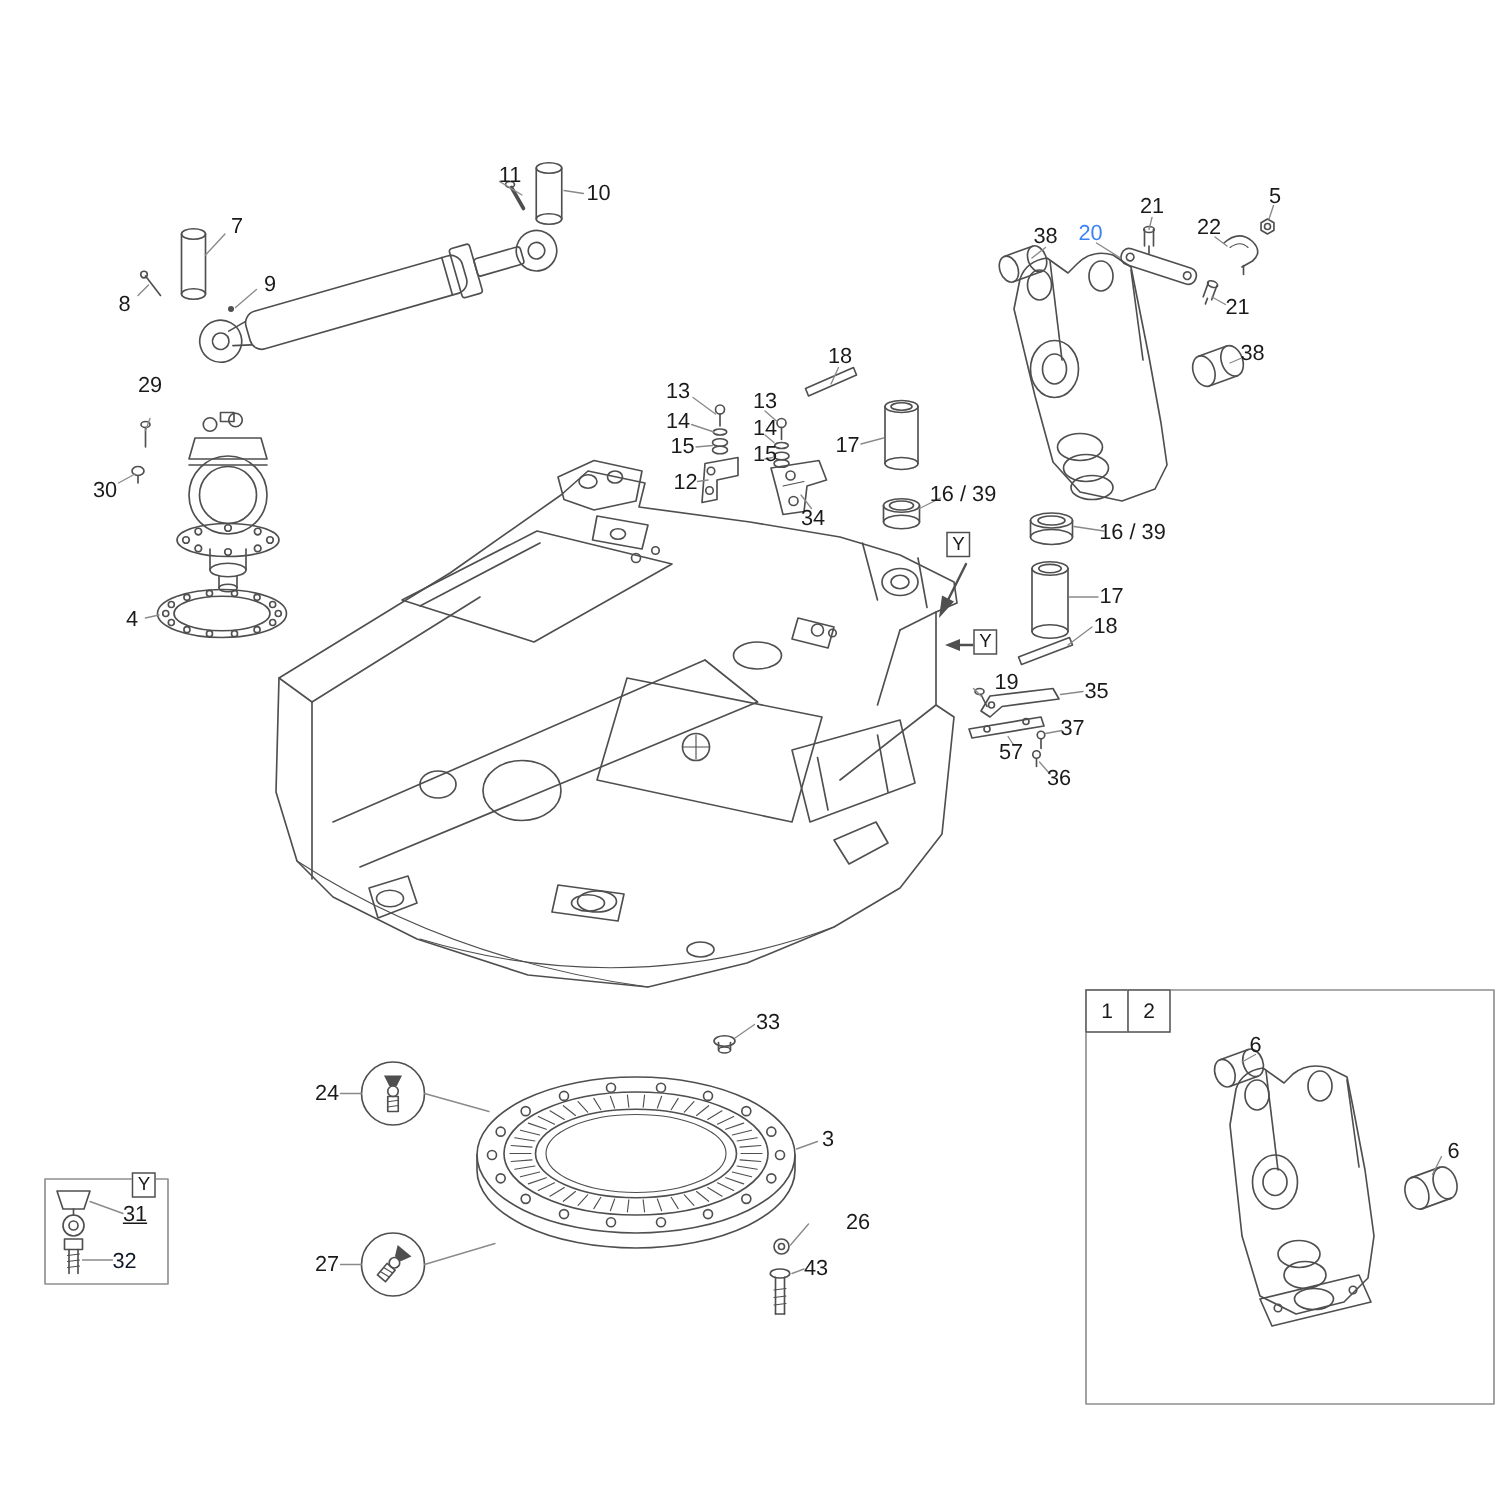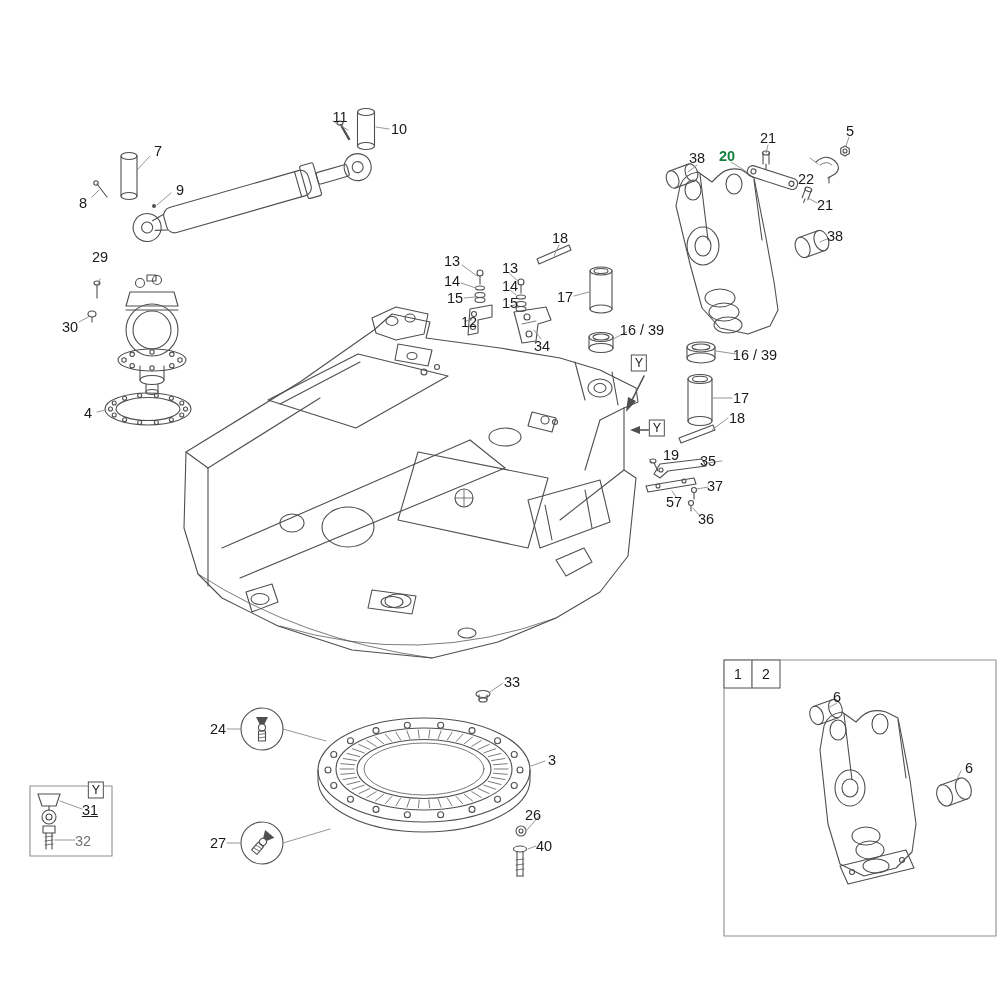--- a/index.html
+++ b/index.html
@@ -524,50 +524,50 @@
       <div class="callout" style="left: 180px; top: 190px; color: rgb(26, 26, 26);">9</div>
       <div class="callout" style="left: 100px; top: 257px; color: rgb(26, 26, 26);">29</div>
       <div class="callout" style="left: 70px; top: 327px; color: rgb(26, 26, 26);">30</div>
       <div class="callout" style="left: 88px; top: 413px; color: rgb(26, 26, 26);">4</div>
       <div class="callout" style="left: 452px; top: 261px; color: rgb(26, 26, 26);">13</div>
       <div class="callout" style="left: 452px; top: 281px; color: rgb(26, 26, 26);">14</div>
       <div class="callout" style="left: 455px; top: 298px; color: rgb(26, 26, 26);">15</div>
       <div class="callout" style="left: 510px; top: 268px; color: rgb(26, 26, 26);">13</div>
       <div class="callout" style="left: 510px; top: 286px; color: rgb(26, 26, 26);">14</div>
       <div class="callout" style="left: 510px; top: 303px; color: rgb(26, 26, 26);">15</div>
-      <div class="callout" style="left: 457px; top: 322px; color: rgb(26, 26, 26); margin-left: 12px;">12</div>
+      <div class="callout" style="left: 457px; top: 322px; color: rgb(26, 26, 26);">12</div>
       <div class="callout" style="left: 542px; top: 346px; color: rgb(26, 26, 26); text-align: right;">34</div>
       <div class="callout" style="left: 560px; top: 238px; color: rgb(26, 26, 26);">18</div>
       <div class="callout" style="left: 565px; top: 297px; color: rgb(26, 26, 26);">17</div>
       <div class="callout" style="left: 642px; top: 330px; color: rgb(26, 26, 26);">16 / 39</div>
       <div class="callout" style="left: 697px; top: 158px; color: rgb(26, 26, 26);">38</div>
-      <div class="callout" style="left: 727px; top: 156px; color: #15803d; font-weight: bold;">20</div>
+      <div class="callout" style="left: 727px; top: 156px; color: #3b82f6;">20</div>
       <div class="callout" style="left: 768px; top: 138px; color: rgb(26, 26, 26);">21</div>
-      <div class="callout" style="left: 806px; top: 152px; color: rgb(26, 26, 26); margin-top: 27px;">22</div>
+      <div class="callout" style="left: 806px; top: 152px; color: rgb(26, 26, 26);">22</div>
       <div class="callout" style="left: 850px; top: 131px; color: rgb(26, 26, 26);">5</div>
       <div class="callout" style="left: 825px; top: 205px; color: rgb(26, 26, 26);">21</div>
       <div class="callout" style="left: 835px; top: 236px; color: rgb(26, 26, 26);">38</div>
       <div class="callout" style="left: 755px; top: 355px; color: rgb(26, 26, 26);">16 / 39</div>
       <div class="callout" style="left: 741px; top: 398px; color: rgb(26, 26, 26);">17</div>
       <div class="callout" style="left: 737px; top: 418px; color: rgb(26, 26, 26);">18</div>
       <div class="callout boxed" style="left: 639px; top: 363px; color: rgb(26, 26, 26);">Y</div>
       <div class="callout boxed" style="left: 657px; top: 428px; color: rgb(26, 26, 26);">Y</div>
       <div class="callout" style="left: 671px; top: 455px; color: rgb(26, 26, 26);">19</div>
-      <div class="callout" style="left: 708px; top: 461px; color: rgb(26, 26, 26);">35</div>
+      <div class="callout" style="left: 731px; top: 461px; color: rgb(26, 26, 26);">35</div>
       <div class="callout" style="left: 715px; top: 486px; color: rgb(26, 26, 26);">37</div>
       <div class="callout" style="left: 674px; top: 502px; color: rgb(26, 26, 26);">57</div>
       <div class="callout" style="left: 706px; top: 519px; color: rgb(26, 26, 26);">36</div>
       <div class="callout" style="left: 512px; top: 682px; color: rgb(26, 26, 26);">33</div>
       <div class="callout" style="left: 552px; top: 760px; color: rgb(26, 26, 26);">3</div>
       <div class="callout" style="left: 218px; top: 729px; color: rgb(26, 26, 26);">24</div>
       <div class="callout" style="left: 218px; top: 843px; color: rgb(26, 26, 26); text-align: center;">27</div>
-      <div class="callout" style="left: 533px; top: 815px; color: rgb(26, 26, 26);">26</div>
-      <div class="callout" style="left: 544px; top: 846px; color: rgb(26, 26, 26);">40</div>
+      <div class="callout" style="left: 572px; top: 815px; color: rgb(26, 26, 26);">26</div>
+      <div class="callout" style="left: 544px; top: 846px; color: rgb(26, 26, 26);">43</div>
       <div class="callout boxed" style="left: 96px; top: 790px; color: rgb(26, 26, 26);">Y</div>
       <div class="callout" style="left: 90px; top: 810px; color: rgb(26, 26, 26); text-decoration: underline;">31</div>
-      <div class="callout" style="left: 83px; top: 841px; color: #737373;">32</div>
+      <div class="callout" style="left: 83px; top: 841px; color: #0f172a;">32</div>
       <div class="callout cell" style="left: 738px; top: 674px; color: rgb(26, 26, 26);">1</div>
       <div class="callout cell" style="left: 766px; top: 674px; color: rgb(26, 26, 26);">2</div>
       <div class="callout" style="left: 837px; top: 697px; color: rgb(26, 26, 26);">6</div>
       <div class="callout" style="left: 969px; top: 768px; color: rgb(26, 26, 26);">6</div>
     </div>
 
 </div>
 
 </body></html>

